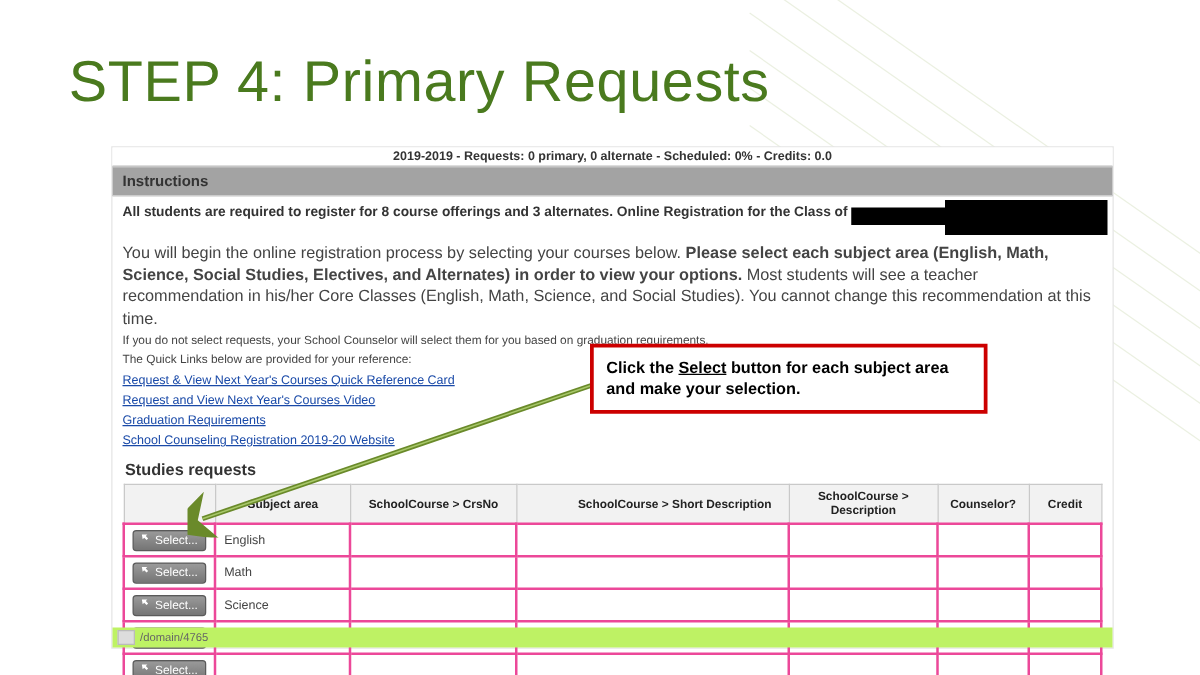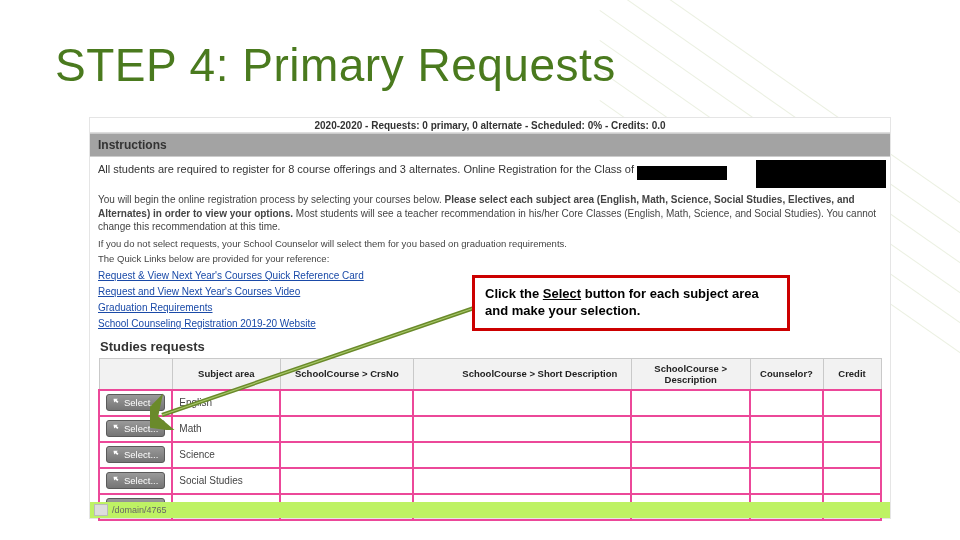--- a/index.html
+++ b/index.html
@@ -69,34 +69,34 @@
     padding: 4px 8px;
     font-weight: bold;
     font-size: 12px;
     border-bottom: 1px solid #ccc;
     border-top: 1px solid #ccc;
   }
   .mainblock {
     padding: 6px 8px 4px 8px;
   }
   .mainblock .bold {
-    font-weight: normal;
+    font-weight: bold;
     font-size: 11px;
   }
   .redact {
     display: inline-block;
     background: #000;
     width: 90px;
     height: 14px;
     vertical-align: middle;
     position: relative;
     top: 3px;
   }
   .maintext {
-    font-size: 10px;
+    font-size: 13px;
     color: #444;
     margin: 8px 4px 4px 0;
     line-height: 1.35;
   }
   .maintext .b { font-weight: bold; }
   .smalltext {
     font-size: 9.5px;
     color: #444;
     margin: 4px 0;
   }
@@ -203,21 +203,21 @@
     <div class="line" style="top:40px; transform:rotate(35deg);"></div>
     <div class="line" style="top:70px; transform:rotate(35deg);"></div>
     <div class="line" style="top:100px; transform:rotate(35deg);"></div>
     <div class="line" style="top:130px; transform:rotate(35deg);"></div>
     <div class="line" style="top:160px; transform:rotate(35deg);"></div>
   </div>
 
   <div class="slide-title">STEP 4:  Primary Requests</div>
 
   <div class="shot">
-    <div class="shot-header">2020-2020 - Requests: 0 primary, 0 alternate - Scheduled: 0% - Credits: 0.0</div>
+    <div class="shot-header">2019-2019 - Requests: 0 primary, 0 alternate - Scheduled: 0% - Credits: 0.0</div>
     <div class="instr-bar">Instructions</div>
 
     <div class="mainblock">
       <div>
         <span class="bold">All students are required to register for 8 course offerings and 3 alternates. Online Registration for the Class of</span>
         <span class="redact"></span>
       </div>
       <div style="float:right; margin-top:-20px; margin-right:-4px;">
         <span class="redact" style="width:130px; height:28px;"></span>
       </div>

